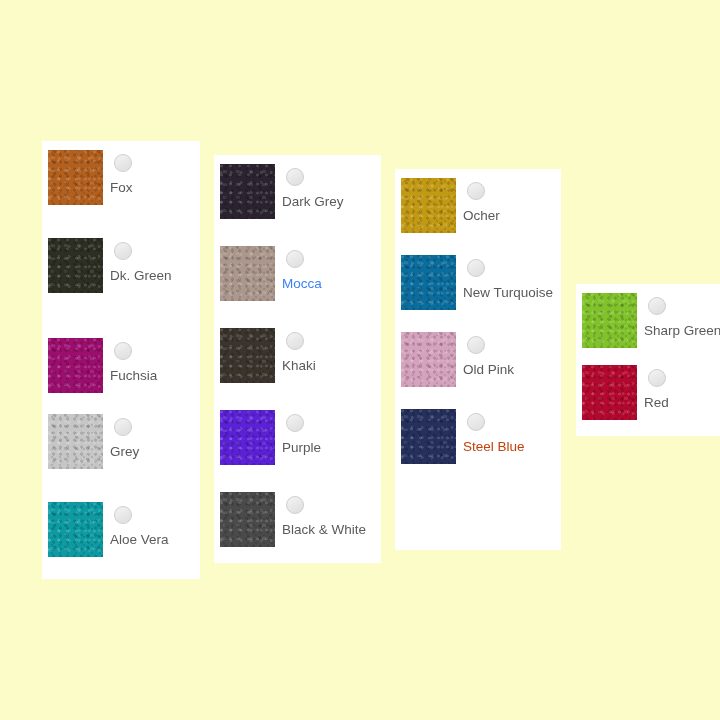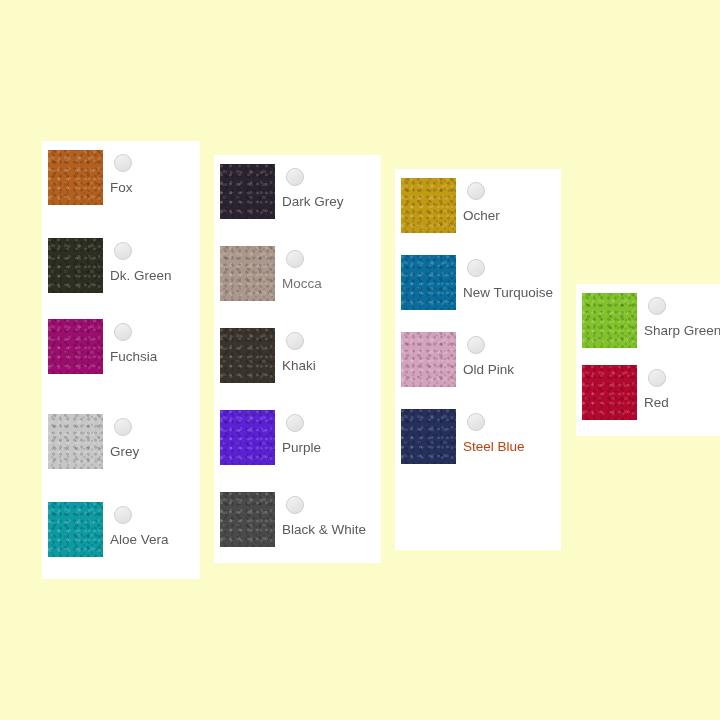--- a/index.html
+++ b/index.html
@@ -75,21 +75,21 @@
       <div class="swatch-row" style="top: 0px; height: 88px;">
         <div class="swatch" style="background-color: rgb(179, 96, 31);"></div>
         <div class="radio" style="left: 72px; background: linear-gradient(150deg, rgb(244, 244, 244) 0%, rgb(231, 231, 231) 55%, rgb(222, 222, 222) 100%); border-color: rgb(207, 207, 207);"></div>
         <div class="label" style="left: 68px; color: rgb(90, 90, 90);">Fox</div>
       </div>
       <div class="swatch-row" style="top: 88px; height: 88px;">
         <div class="swatch" style="background-color: rgb(44, 47, 34);"></div>
         <div class="radio" style="left: 72px; background: linear-gradient(150deg, rgb(244, 244, 244) 0%, rgb(231, 231, 231) 55%, rgb(222, 222, 222) 100%); border-color: rgb(207, 207, 207);"></div>
         <div class="label" style="left: 68px; color: rgb(90, 90, 90);">Dk. Green</div>
       </div>
-      <div class="swatch-row" style="top: 169px; height: 88px;">
+      <div class="swatch-row" style="top: 188px; height: 88px;">
         <div class="swatch" style="background-color: rgb(156, 14, 110);"></div>
         <div class="radio" style="left: 72px; background: linear-gradient(150deg, rgb(244, 244, 244) 0%, rgb(231, 231, 231) 55%, rgb(222, 222, 222) 100%); border-color: rgb(207, 207, 207);"></div>
         <div class="label" style="left: 68px; color: rgb(90, 90, 90);">Fuchsia</div>
       </div>
       <div class="swatch-row" style="top: 264px; height: 88px;">
         <div class="swatch" style="background-color: rgb(198, 198, 198);"></div>
         <div class="radio" style="left: 72px; background: linear-gradient(150deg, rgb(244, 244, 244) 0%, rgb(231, 231, 231) 55%, rgb(222, 222, 222) 100%); border-color: rgb(207, 207, 207);"></div>
         <div class="label" style="left: 68px; color: rgb(90, 90, 90);">Grey</div>
       </div>
       <div class="swatch-row" style="top: 352px; height: 88px;">
@@ -100,21 +100,21 @@
     </div>
     <div class="panel" style="left: 186px; top: 155px; width: 167px; height: 408px; background: rgb(255, 255, 255);">
       <div class="swatch-row" style="top: 0px; height: 82px;">
         <div class="swatch" style="background-color: rgb(43, 36, 48);"></div>
         <div class="radio" style="left: 72px; background: linear-gradient(150deg, rgb(244, 244, 244) 0%, rgb(231, 231, 231) 55%, rgb(222, 222, 222) 100%); border-color: rgb(207, 207, 207);"></div>
         <div class="label" style="left: 68px; color: rgb(90, 90, 90);">Dark Grey</div>
       </div>
       <div class="swatch-row" style="top: 82px; height: 82px;">
         <div class="swatch" style="background-color: rgb(171, 151, 140);"></div>
         <div class="radio" style="left: 72px; background: linear-gradient(150deg, rgb(244, 244, 244) 0%, rgb(231, 231, 231) 55%, rgb(222, 222, 222) 100%); border-color: rgb(207, 207, 207);"></div>
-        <div class="label" style="left: 68px; color: #737373; text-align: right;">Mocca</div>
+        <div class="label" style="left: 68px; color: #3b82f6; text-align: right;">Mocca</div>
       </div>
       <div class="swatch-row" style="top: 164px; height: 82px; text-align: right;">
         <div class="swatch" style="background-color: rgb(59, 52, 45);"></div>
         <div class="radio" style="left: 72px; background: linear-gradient(150deg, rgb(244, 244, 244) 0%, rgb(231, 231, 231) 55%, rgb(222, 222, 222) 100%); border-color: rgb(207, 207, 207);"></div>
         <div class="label" style="left: 68px; color: rgb(90, 90, 90);">Khaki</div>
       </div>
       <div class="swatch-row" style="top: 246px; height: 82px;">
         <div class="swatch" style="background-color: rgb(91, 33, 214);"></div>
         <div class="radio" style="left: 72px; background: linear-gradient(150deg, rgb(244, 244, 244) 0%, rgb(231, 231, 231) 55%, rgb(222, 222, 222) 100%); border-color: rgb(207, 207, 207);"></div>
         <div class="label" style="left: 68px; color: rgb(90, 90, 90);">Purple</div>

